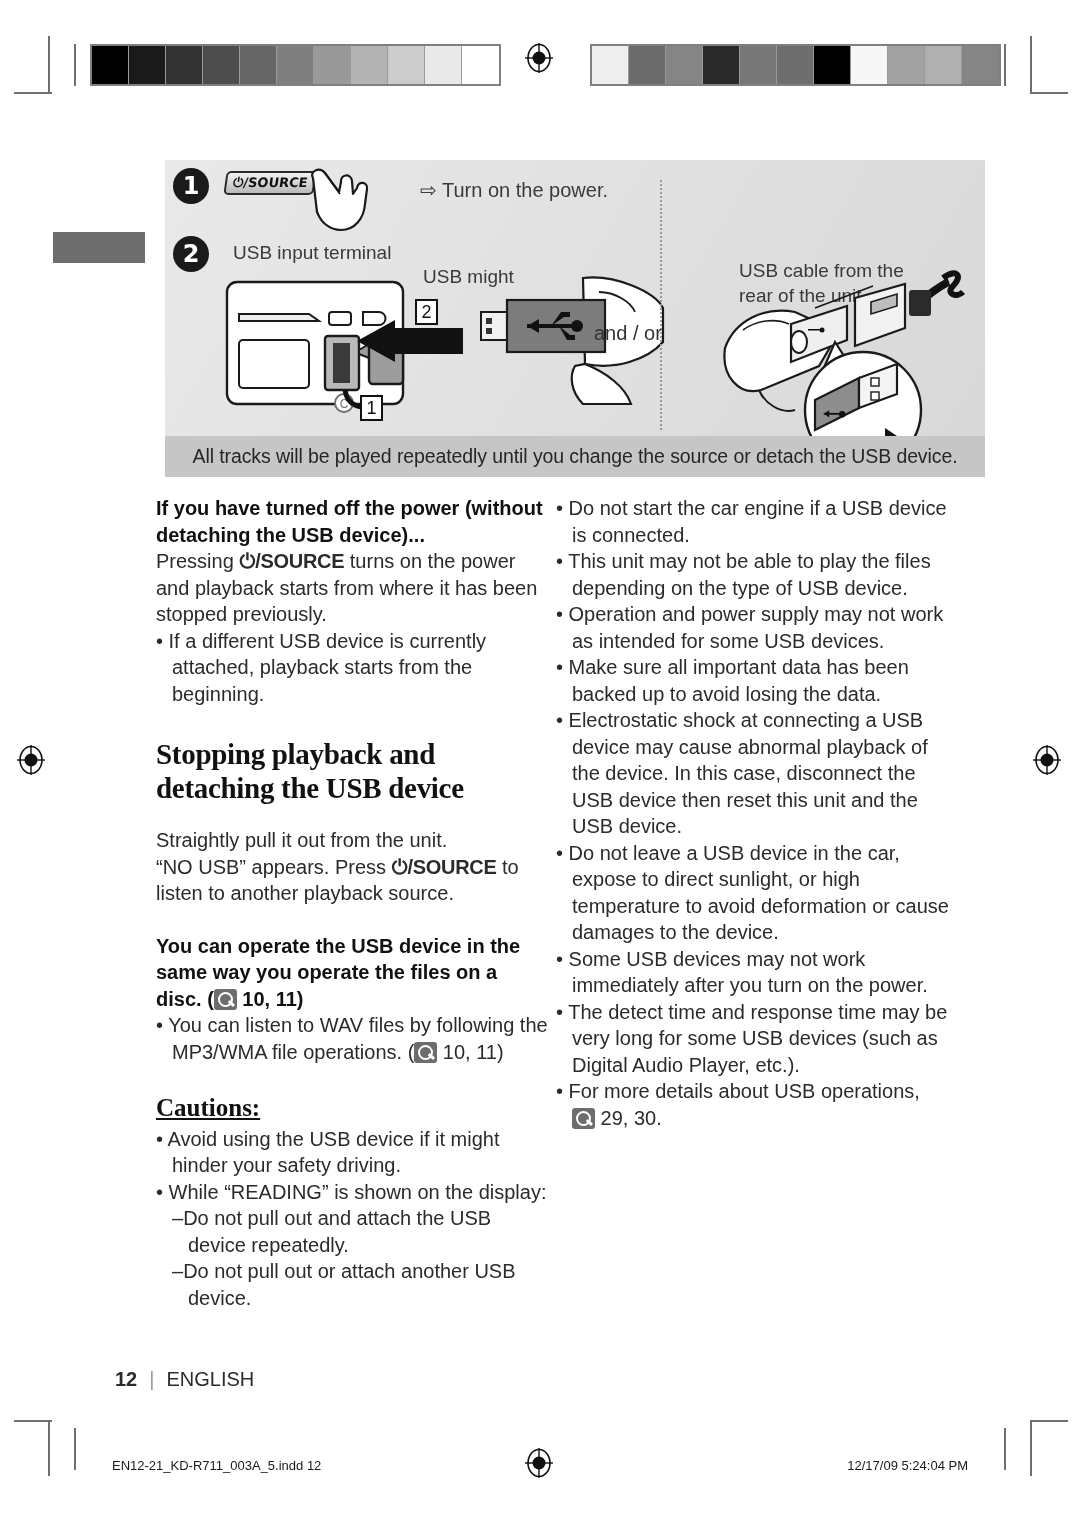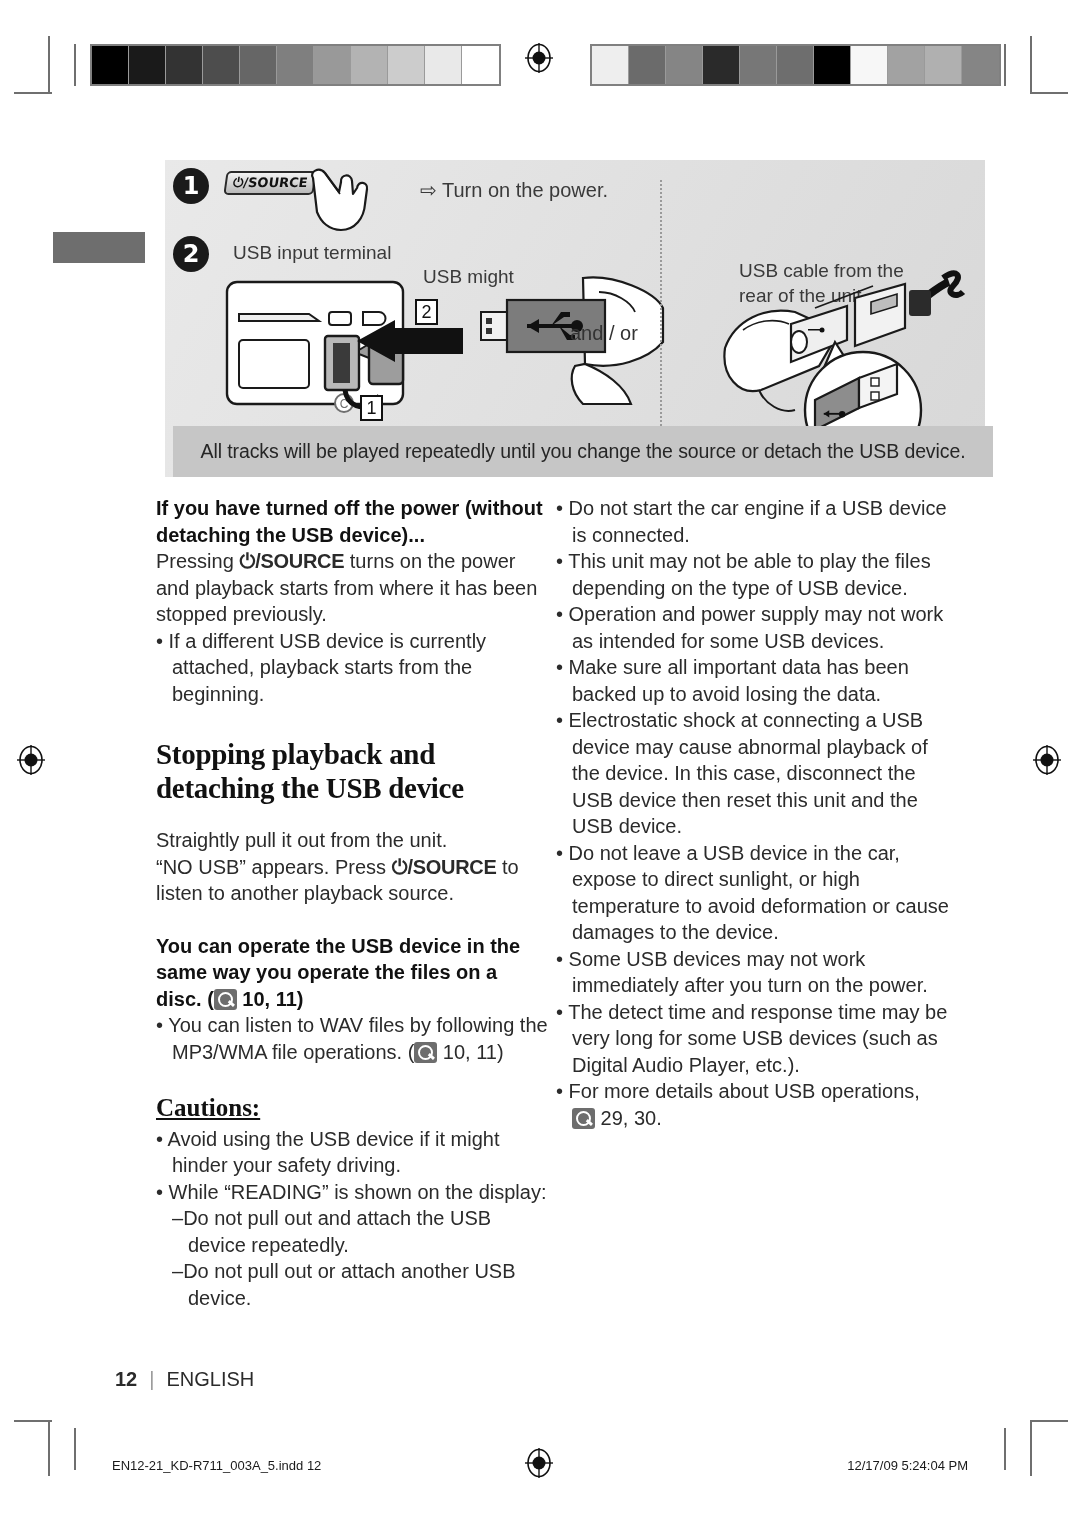--- a/index.html
+++ b/index.html
@@ -63,21 +63,21 @@
 
   .divider-dots {
     position: absolute; left: 495px; top: 20px; width: 0;
     height: 250px; border-left: 2px dotted #9a9a9a;
   }
 
   .andor { position: absolute; font-size: 20px; color: #333; }
 
   
   .banner {
-    position: absolute; left: 8px; bottom: 0; width: 820px; height: 51px;
+    position: absolute; left: 0; bottom: 0; width: 820px; height: 41px;
     background: #c6c6c6; display:flex; align-items:center; justify-content:center;
   }
   .banner span { font-size: 19.5px; color: #262626; letter-spacing: -0.1px;}
 
   
   .col { position: absolute; font-size: 20px; line-height: 26.5px; color: #2b2b2b; }
   .col-left  { left: 156px; top: 495px; width: 392px; }
   .col-right { left: 556px; top: 495px; width: 400px; }
 
   .subhead { font-weight: bold; color:#111; margin-bottom: 0px; }
@@ -280,21 +280,21 @@
       <g fill="#111">
         <circle cx="112" cy="58" r="6"></circle>
         <rect x="62" y="56" width="50" height="4"></rect>
         <path d="M62 58 l12 -7 v14 z"></path>
         <path d="M86 58 L96 44 h9 v5 h-6 z"></path>
         <path d="M94 58 L102 72 h8 v-5 h-5 z"></path>
       </g>
     </svg>
 
     <div class="divider-dots"></div>
-    <div class="andor" style="left:405px;top:162px;">and / or</div>
+    <div class="andor" style="left:429px;top:162px;">and / or</div>
 
     <div class="lbl" style="left:538px;top:98px;width:180px;margin-left:36px;">USB cable from the rear of the unit</div>
 
     <svg style="position:absolute;left:530px;top:90px;" width="290" height="220" viewBox="0 0 290 220">
 
       <line x1="120" y1="58" x2="178" y2="36" stroke="#1a1a1a" stroke-width="1.8"></line>
 
       <path d="M248 28 C262 18, 268 26, 258 36 C250 44, 262 48, 268 42" fill="none" stroke="#111" stroke-width="6"></path>
       <path d="M232 46 C240 40, 248 34, 254 32" fill="none" stroke="#111" stroke-width="8"></path>
       <rect x="214" y="40" width="22" height="26" rx="3" fill="#2b2b2b"></rect>

